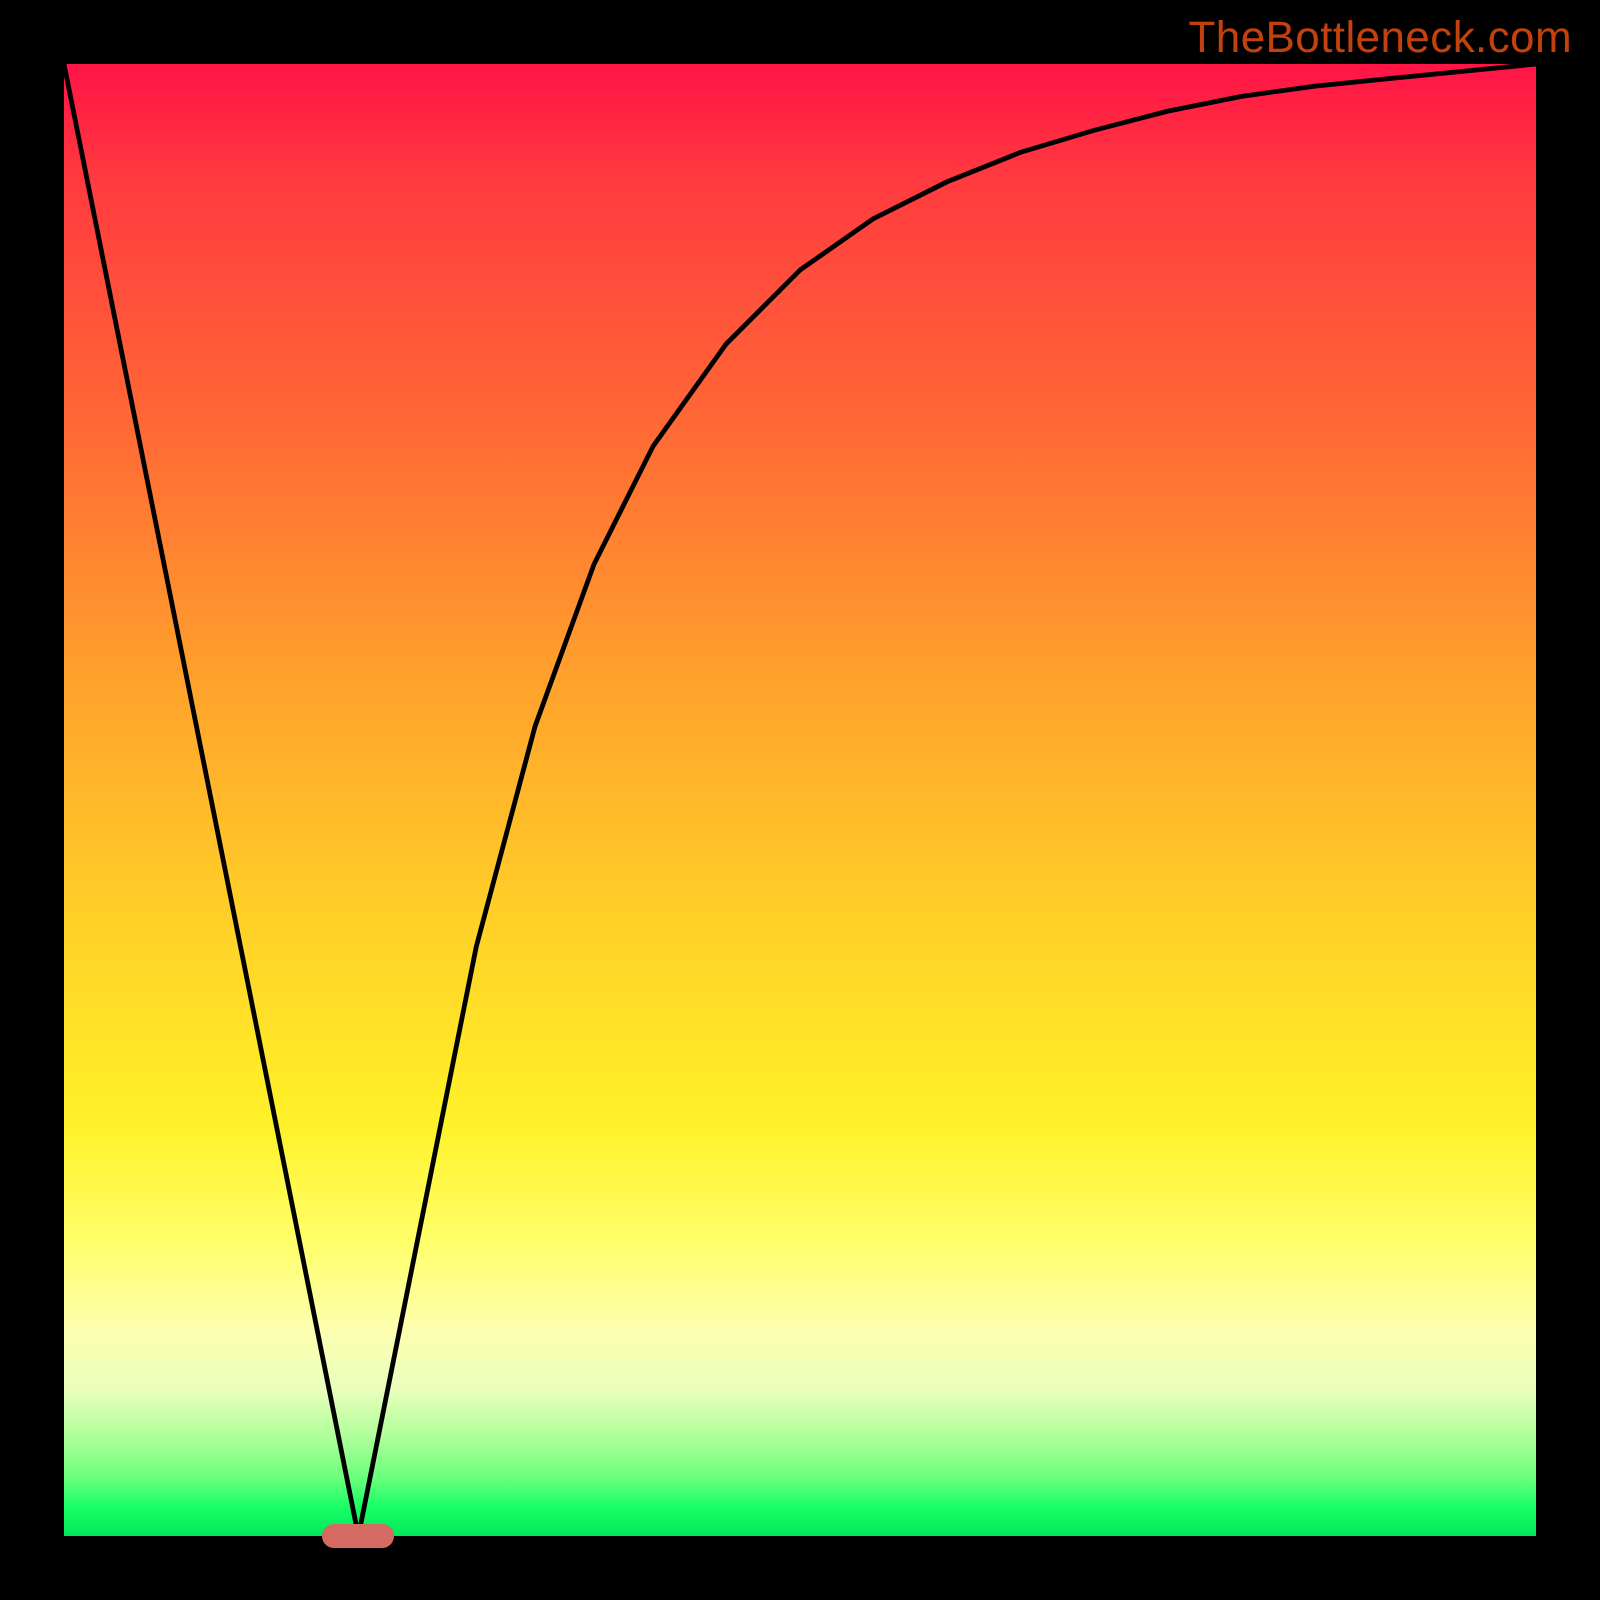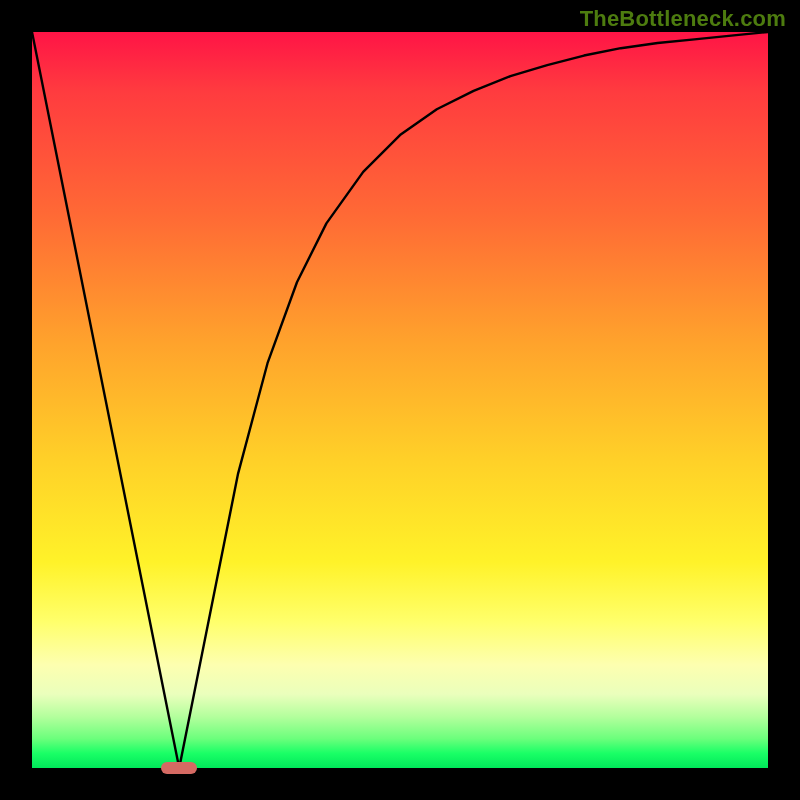--- a/index.html
+++ b/index.html
@@ -53,23 +53,23 @@
     width: 36px;
     height: 12px;
     border-radius: 6px;
     background: #d56a63;
     transform: translate(-50%, -50%);
   }
   .attribution {
     position: absolute;
     top: 6px;
     right: 14px;
-    color: #4d7c0f;
+    color: #c2410c;
     font-size: 22px;
-    font-weight: 700;
+    font-weight: 400;
     letter-spacing: 0.2px;
     user-select: none;
   }
 </style>
 </head>
 <body>
 
 <div class="frame">
 
   <div class="attribution">TheBottleneck.com</div>

